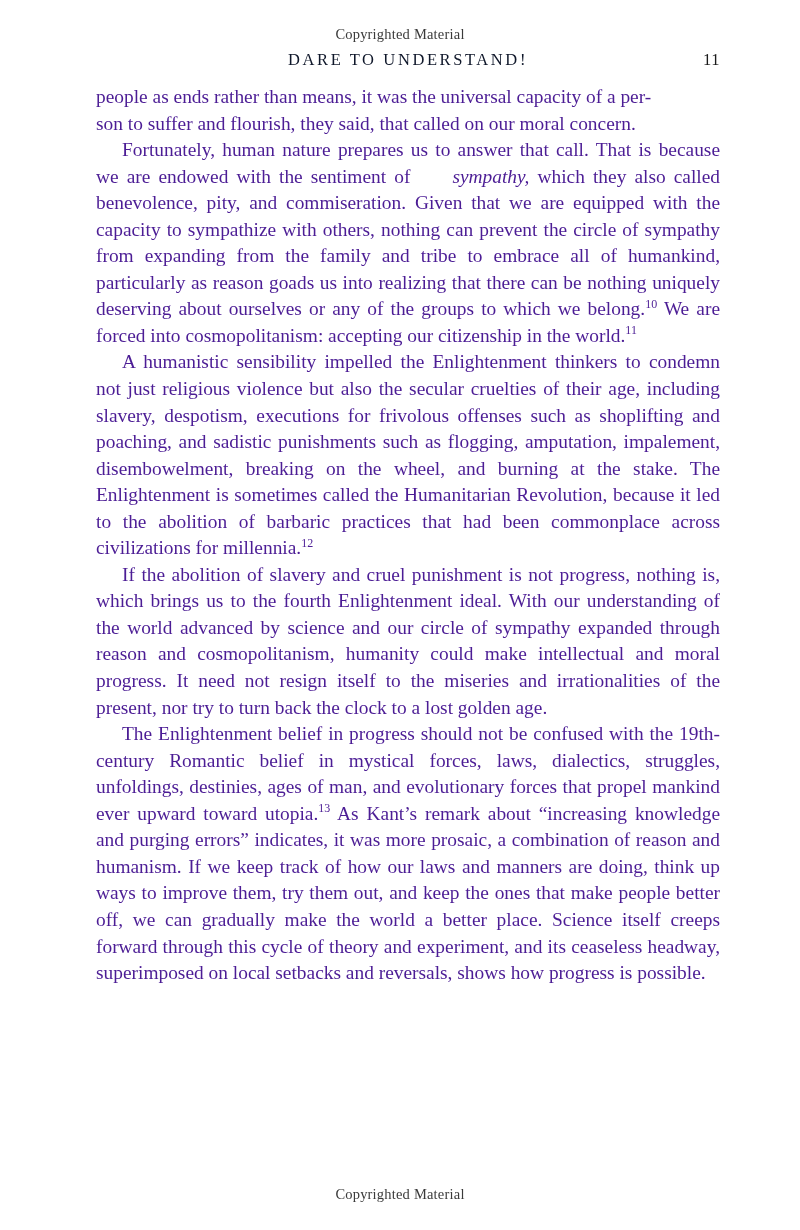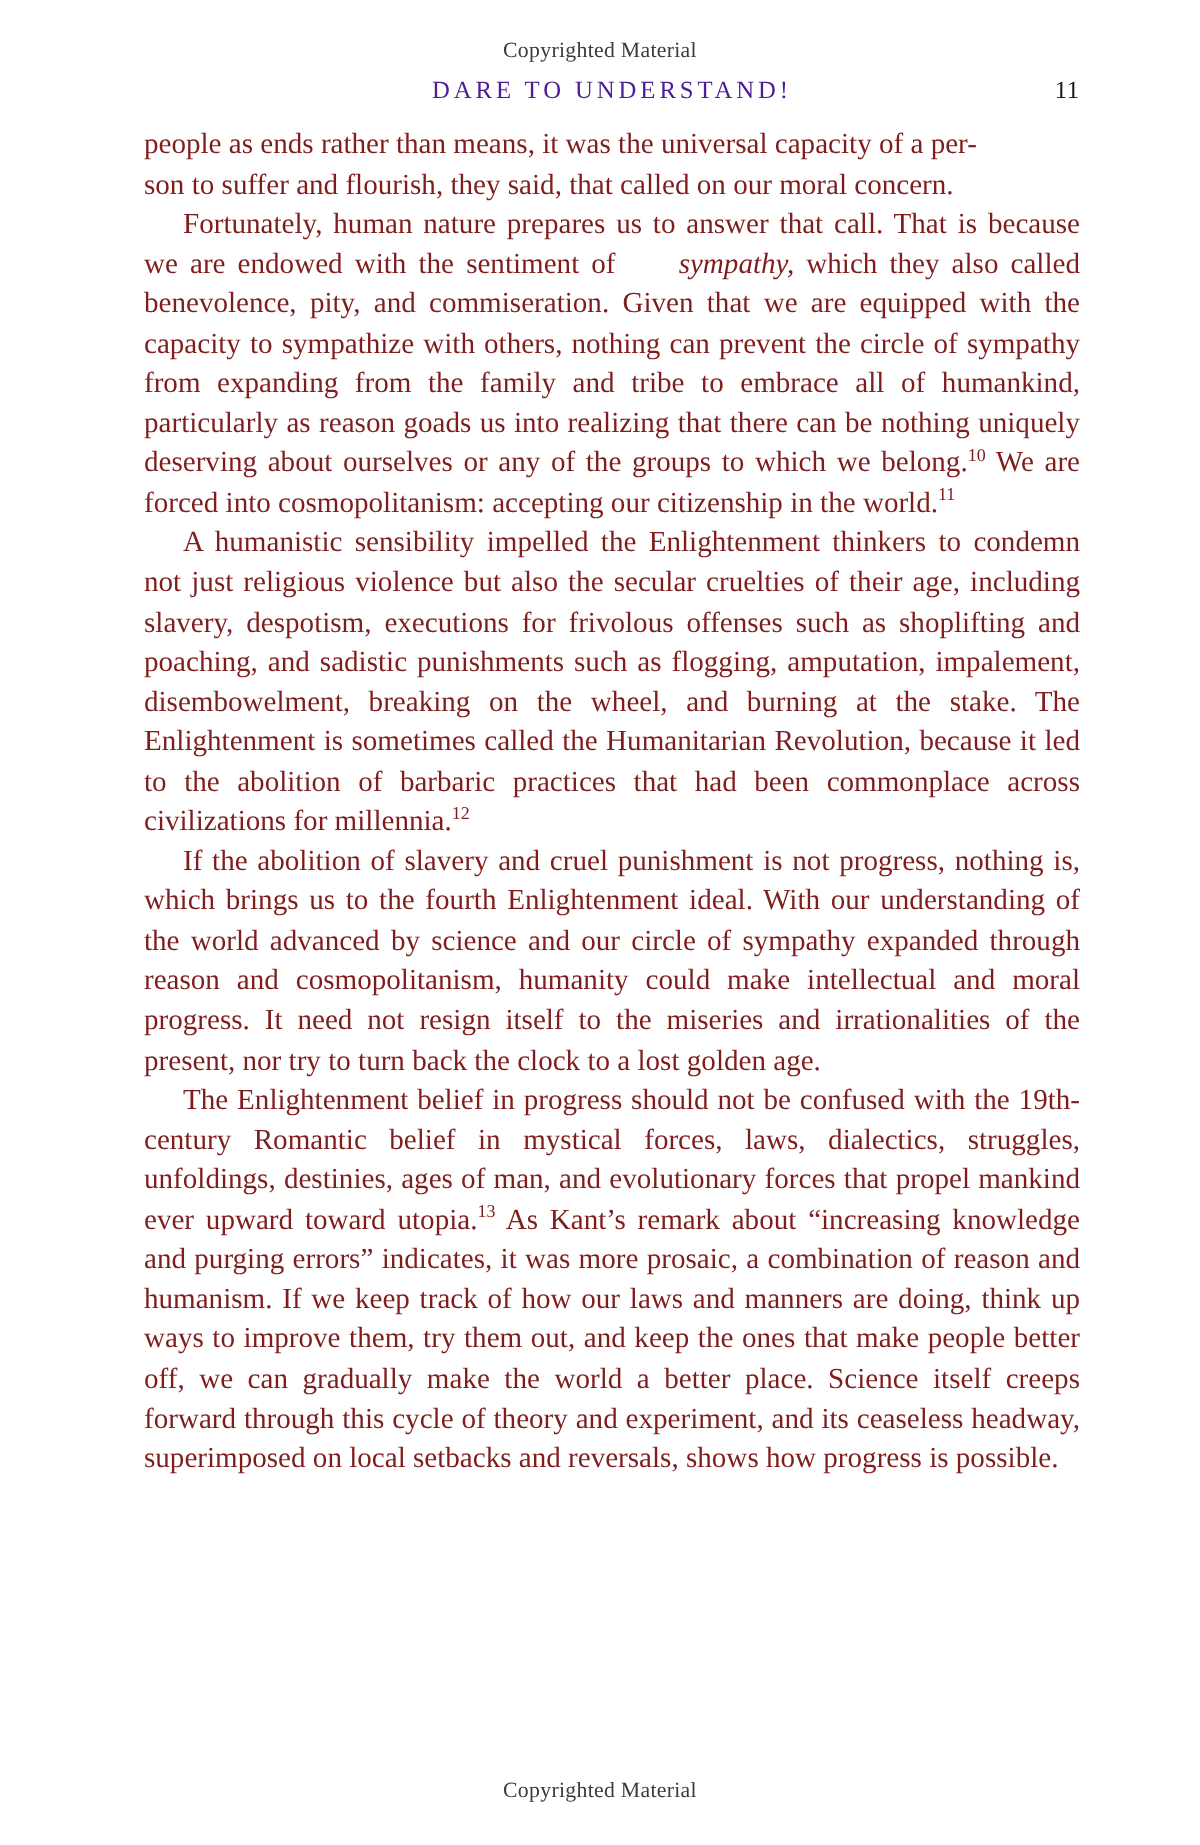--- a/index.html
+++ b/index.html
@@ -52,21 +52,21 @@
     display: flex;
     align-items: baseline;
     justify-content: space-between;
   }
   .running-head .title {
     flex: 1;
     text-align: center;
     font-family: "Liberation Serif", serif;
     font-size: 16.5px;
     letter-spacing: 2.6px;
-    color: #4c1d95;
+    color: #0f172a;
     padding-left: 26px;
   }
   .running-head .folio {
     font-family: "Liberation Serif", serif;
     font-size: 16.5px;
     color: #1a1a1a;
     letter-spacing: 0.5px;
     min-width: 26px;
     text-align: right;
   }
@@ -76,21 +76,21 @@
     left: 96px;
     width: 624px;
   }
   .body-text p {
     margin: 0;
     font-family: "Liberation Serif", serif;
     font-size: 19.4px;
     line-height: 26.55px;
     text-align: justify;
     text-justify: inter-word;
-    color: #7f1d1d;
+    color: #4c1d95;
     hyphens: manual;
   }
   .body-text p.indent {
     text-indent: 26px;
   }
   .body-text p.last-line-full {
     text-align-last: justify;
   }
   em { font-style: italic; margin-left: 34px; }
   sup {

